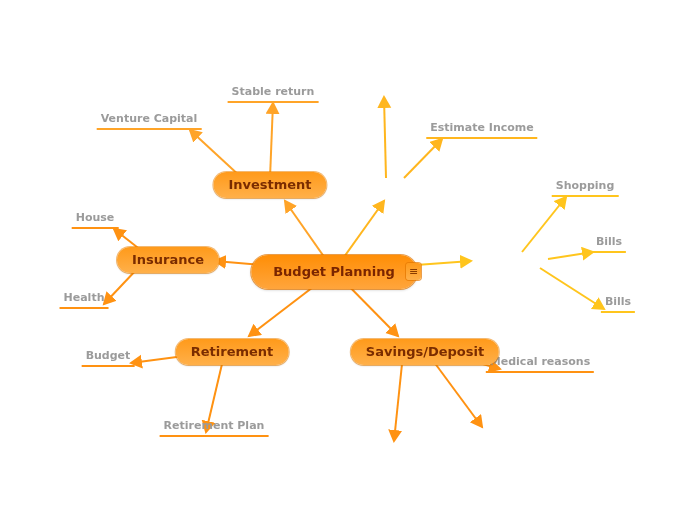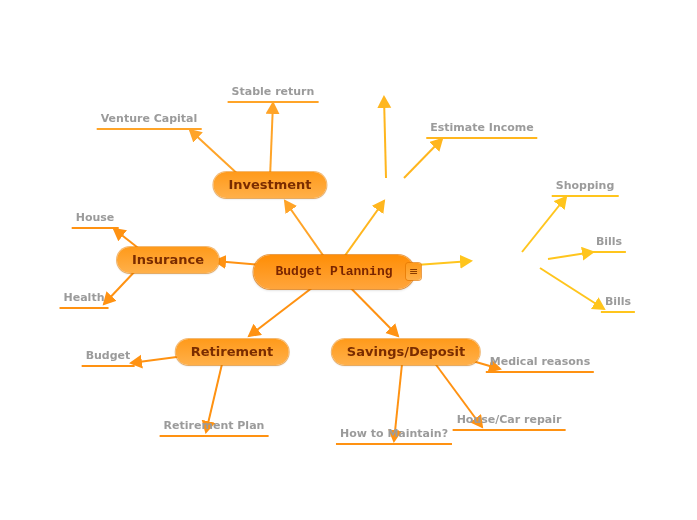--- a/index.html
+++ b/index.html
@@ -132,31 +132,29 @@
   <div class="sub u-amber" style="left:273px; top:85px;">Stable return</div>
   <div class="sub u-amber" style="left:149px; top:112px;">Venture Capital</div>
 
   <div class="sub u-gold" style="left:482px; top:121px;">Estimate Income</div>
 
   <div class="sub u-yellow" style="left:585px; top:179px;text-align:right;">Shopping</div>
   <div class="sub u-yellow" style="left:609px; top:235px;">Bills</div>
   <div class="sub u-yellow" style="left:618px; top:295px;">Bills</div>
 
   <div class="sub u-orange" style="left:540px; top:355px;">Medical reasons</div>
-  <div class="sub u-orange" style="left:509px; top:413px;">House/Car repair</div>
-  <div class="sub u-orange" style="left:394px; top:427px;">How to Maintain?</div>
 
   <div class="sub u-orange" style="left:108px; top:349px;">Budget</div>
   <div class="sub u-orange" style="left:214px; top:419px;">Retirement Plan</div>
 
   <div class="sub u-orange" style="left:95px;  top:211px;">House</div>
   <div class="sub u-orange" style="left:84px;  top:291px;">Health</div>
 
   <div class="node n-orange" style="left:270px; top:172px;">Investment</div>
-  <div class="node n-orange" style="left:406px; top:339px;">Savings/Deposit</div>
+  <div class="node n-orange" style="left:425px; top:339px;">Savings/Deposit</div>
   <div class="node n-orange" style="left:232px; top:339px;">Retirement</div>
   <div class="node n-orange" style="left:168px; top:247px;">Insurance</div>
 
-  <div class="node center-node" style="left:334px; top:255px;font-family:Liberation Mono, monospace;">Budget Planning</div>
+  <div class="node center-node" style="left:334px; top:255px;">Budget Planning</div>
 
   <div class="note-icon">≡</div>
 
 </div>
 
 </body></html>

